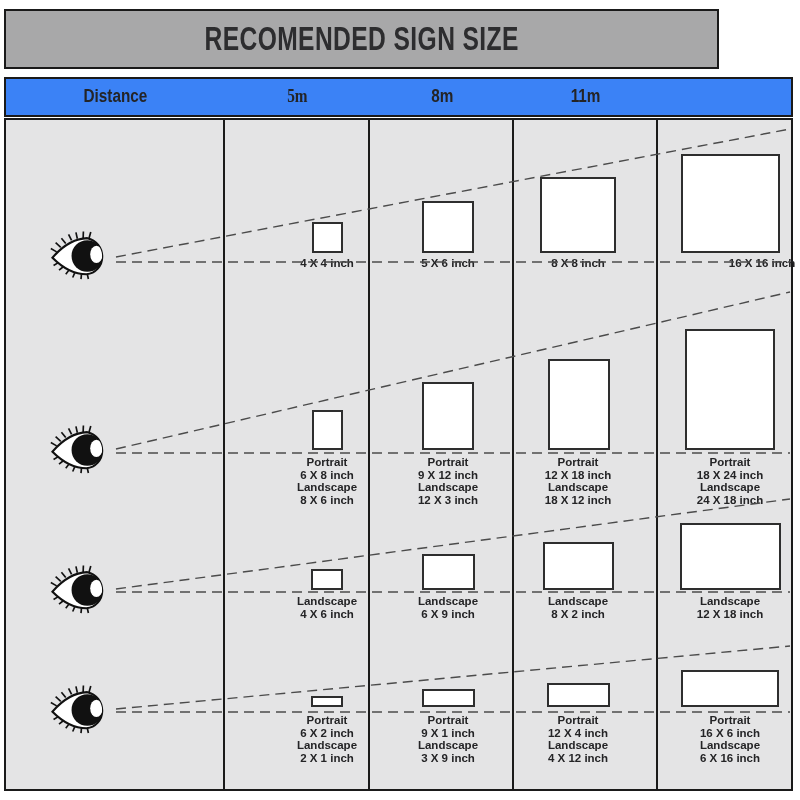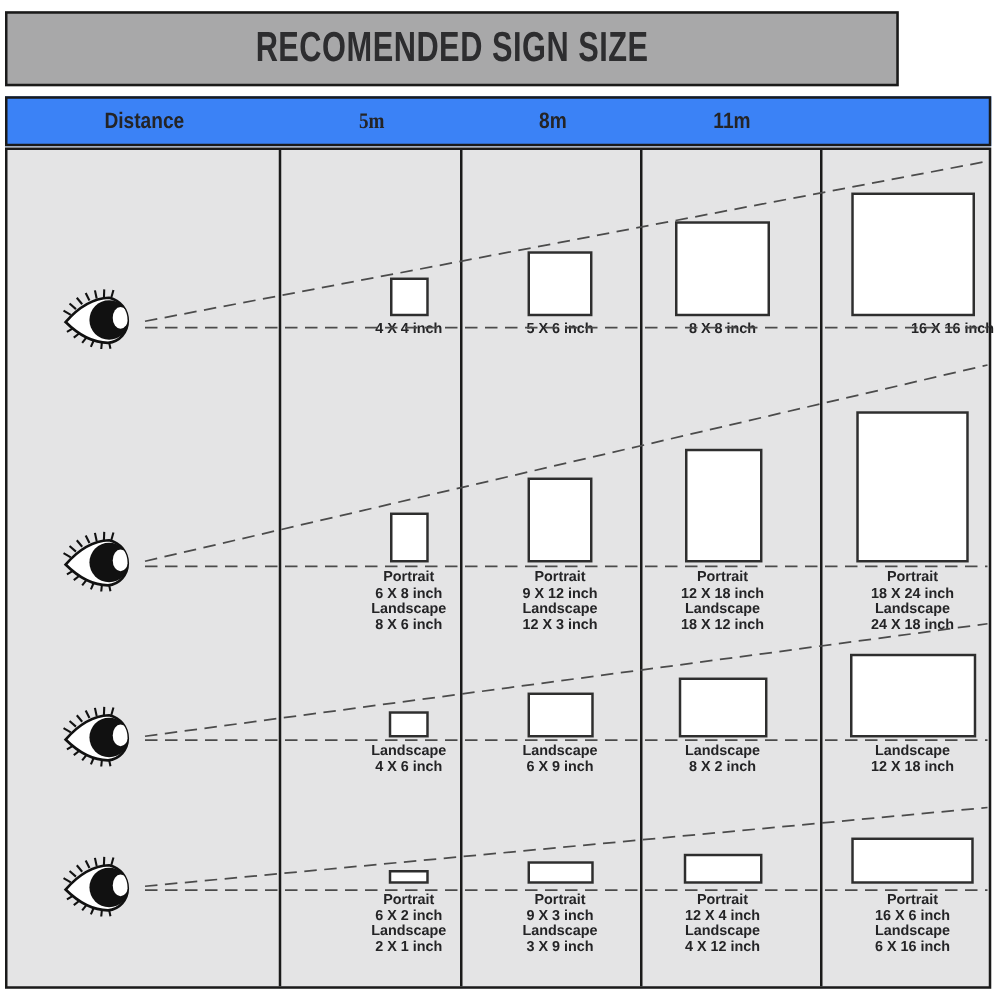--- a/index.html
+++ b/index.html
@@ -181,21 +181,21 @@
   <div class="sign" style="left:547px;top:683px;width:63px;height:24px"></div>
   <div class="sign" style="left:681px;top:670px;width:98px;height:37px"></div>
   <div class="lbl" style="left:262px;top:714px">
     <div>Portrait</div>
       <div class="u">6 X 2 inch</div>
     <div>Landscape</div>
       <div>2 X 1 inch</div>
   </div>
   <div class="lbl" style="left:383px;top:714px">
     <div>Portrait</div>
-      <div class="u">9 X 3 inch</div>
+      <div class="u">9 X 1 inch</div>
     <div>Landscape</div>
       <div>3 X 9 inch</div>
   </div>
   <div class="lbl" style="left:513px;top:714px">
     <div>Portrait</div>
       <div class="u">12 X 4 inch</div>
     <div>Landscape</div>
       <div>4 X 12 inch</div>
   </div>
   <div class="lbl" style="left:665px;top:714px">

